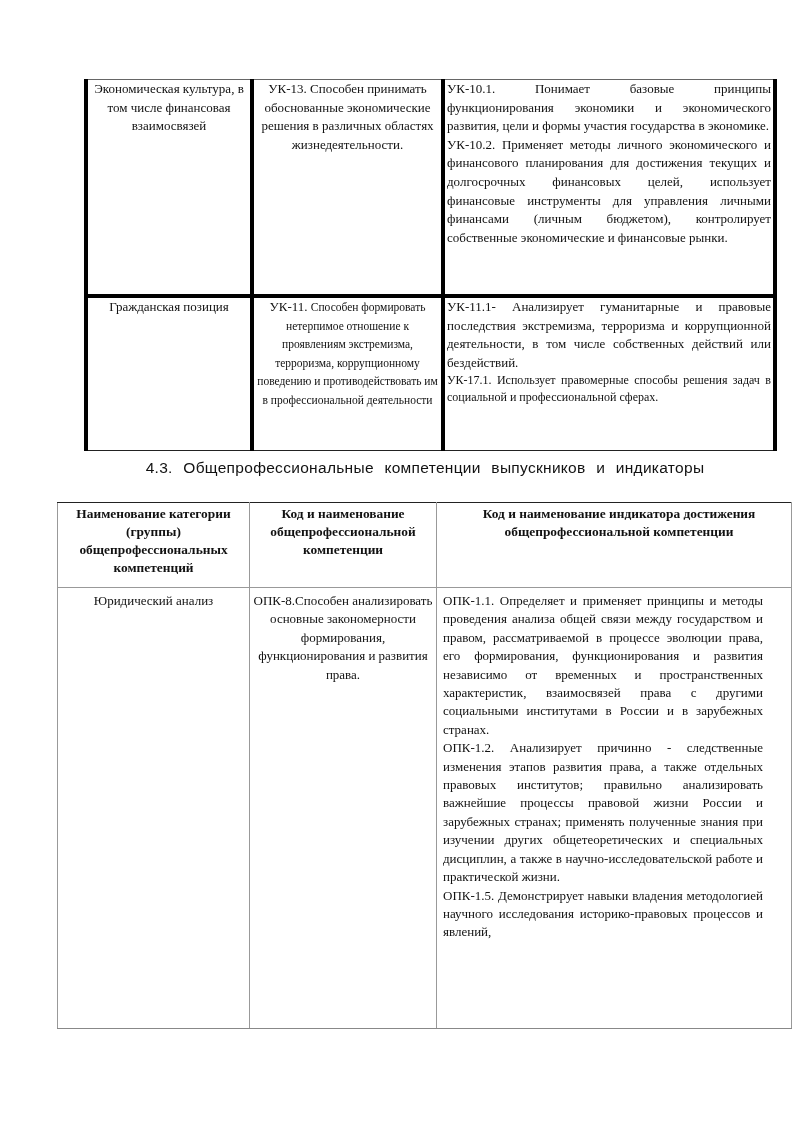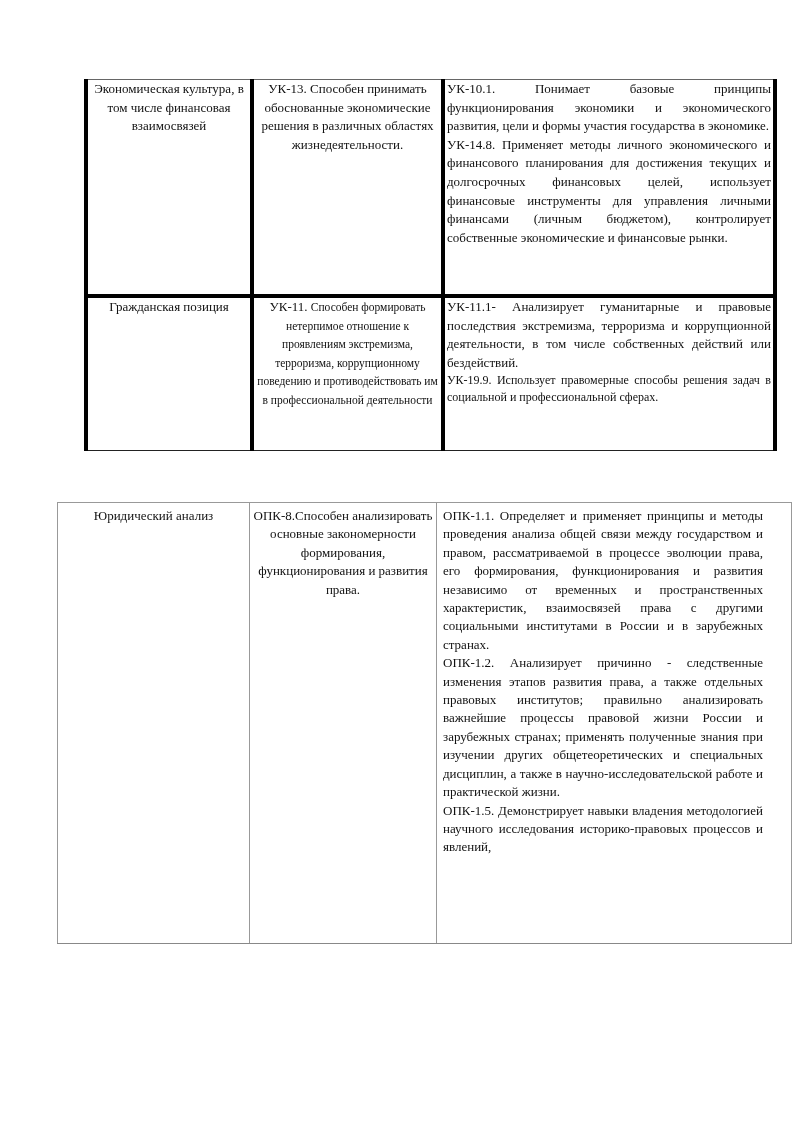--- a/index.html
+++ b/index.html
@@ -35,42 +35,48 @@
 </head>
 <body>
 
 <table class="t1">
   <tbody>
       <tr class="row1">
     <td class="c1">Экономическая культура, в том числе финансовая взаимосвязей</td>
     <td class="c2">УК-13. Способен принимать обоснованные экономические решения в различных областях жизнедеятельности.</td>
     <td class="c3">
       <div>УК-10.1. Понимает базовые принципы функционирования экономики и экономического развития, цели и формы участия государства в экономике.</div>
-      <div>УК-14.8. Применяет методы личного экономического и финансового планирования для достижения текущих и долгосрочных финансовых целей, использует финансовые инструменты для управления личными финансами (личным бюджетом), контролирует собственные экономические и финансовые рынки.</div>
+      <div>УК-10.2. Применяет методы личного экономического и финансового планирования для достижения текущих и долгосрочных финансовых целей, использует финансовые инструменты для управления личными финансами (личным бюджетом), контролирует собственные экономические и финансовые рынки.</div>
     </td>
   </tr>
   <tr class="row2">
     <td class="c1">Гражданская позиция</td>
     <td class="c2">
       <span>УК-11.</span>
       <span class="small">Способен формировать нетерпимое отношение к проявлениям экстремизма, терроризма, коррупционному поведению и противодействовать им в профессиональной деятельности</span>
     </td>
     <td class="c3">
       <div>УК-11.1- Анализирует гуманитарные и правовые последствия экстремизма, терроризма и коррупционной деятельности, в том числе собственных действий или бездействий.</div>
-      <div class="sm2">УК-19.9. Использует правомерные способы решения задач в социальной и профессиональной сферах.</div>
+      <div class="sm2">УК-17.1. Использует правомерные способы решения задач в социальной и профессиональной сферах.</div>
     </td>
   </tr>
 </tbody>
   </table>
 
 <div class="heading">
+  <div class="l1">4.3. Общепрофессиональные компетенции выпускников и индикаторы</div>
 </div>
 
 <table class="t2">
   <tbody>
+      <tr>
+    <th class="c1">Наименование категории (группы) общепрофессиональных компетенций</th>
+    <th class="c2">Код и наименование общепрофессиональной компетенции</th>
+    <th class="c3" style="text-align:center;padding-left:30px;padding-right:20px">Код и наименование индикатора достижения общепрофессиональной компетенции</th>
+  </tr>
   <tr class="body">
     <td class="c1">Юридический анализ</td>
     <td class="c2">ОПК-8.Способен анализировать основные закономерности формирования, функционирования и развития права.</td>
     <td class="c3">
       <div>ОПК-1.1. Определяет и применяет принципы и методы проведения анализа общей связи между государством и правом, рассматриваемой в процессе эволюции права, его формирования, функционирования и развития независимо от временных и пространственных характеристик, взаимосвязей права с другими социальными институтами в России и в зарубежных странах.</div>
       <div>ОПК-1.2. Анализирует причинно - следственные изменения этапов развития права, а также отдельных правовых институтов; правильно анализировать важнейшие процессы правовой жизни России и зарубежных странах; применять полученные знания при изучении других общетеоретических и специальных дисциплин, а также в научно-исследовательской работе и практической жизни.</div>
       <div>ОПК-1.5. Демонстрирует навыки владения методологией научного исследования историко-правовых процессов и явлений,</div>
     </td>
   </tr>
 </tbody>

